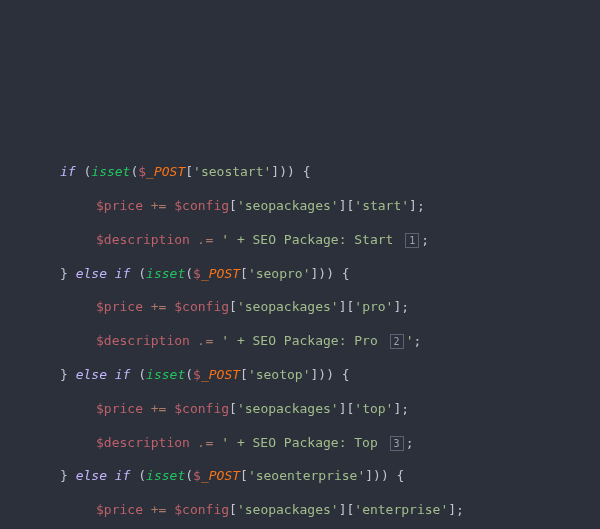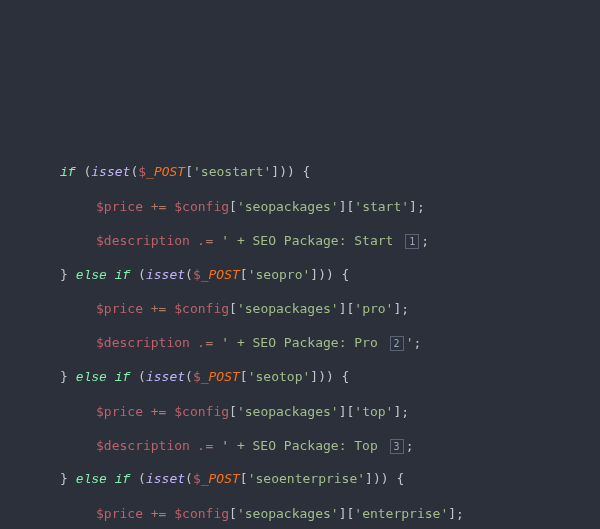--- a/index.html
+++ b/index.html
@@ -9,22 +9,22 @@
     font-size: 13px;
     line-height: 2.6;
     color: #c0c5ce;
     padding: 20px 40px 20px 60px;
     width: 600px;
     height: 529px;
     overflow: hidden;
     white-space: pre;
   }
   .line { display: block; }
-  .kw    { color: #86efac; font-style: italic; font-family: Liberation Mono, monospace; }      
-  .fn    { color: #c4b5fd; font-style: italic; }      
+  .kw    { color: #c4b5fd; font-style: italic; }      
+  .fn    { color: #22c55e; font-style: italic; }      
   .var   { color: #bf616a; }      
   .vsp   { color: #f97316; font-style: italic; } 
   .paren { color: #c0c5ce; }
   .brack { color: #c0c5ce; }
   .str   { color: #a3be8c; text-align: center; }
   .op    { color: #c0c5ce; }
   .assn  { color: #ab7967; font-style: italic; }
   .punc  { color: #c0c5ce; }
   .brace { color: #c0c5ce; }
   .badge {

